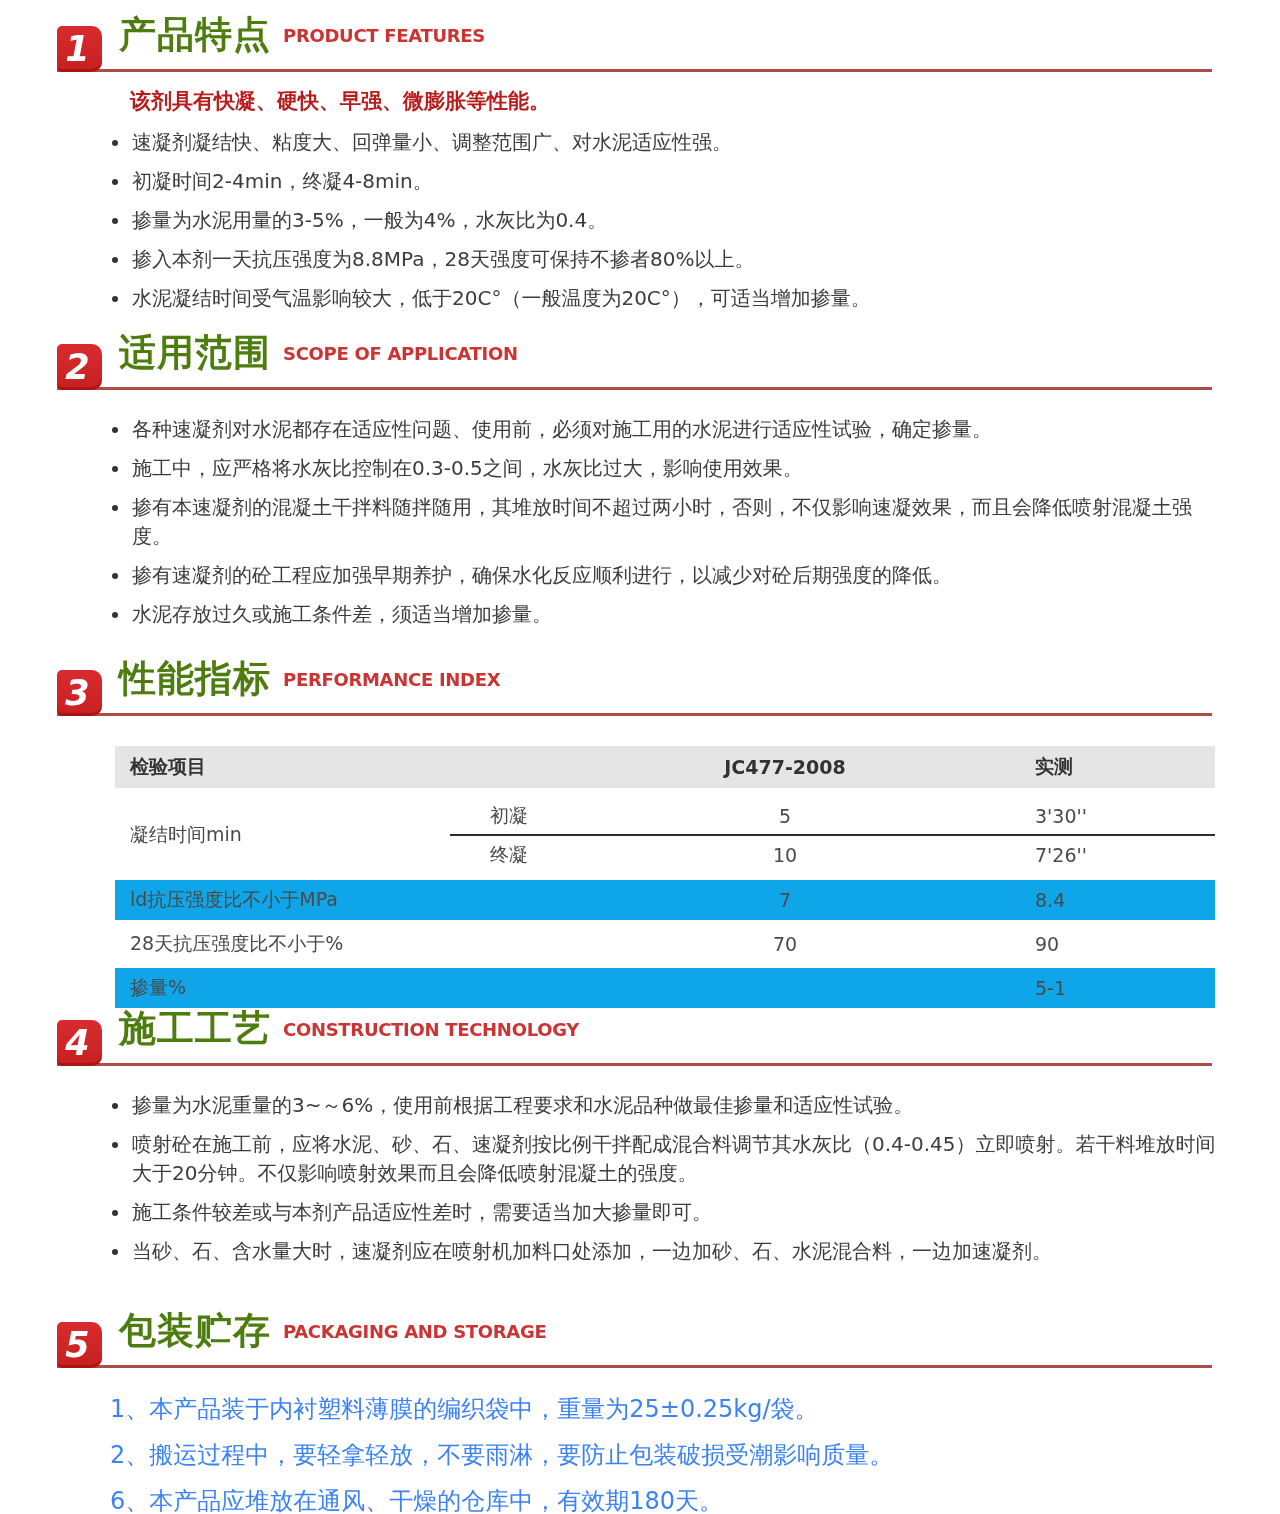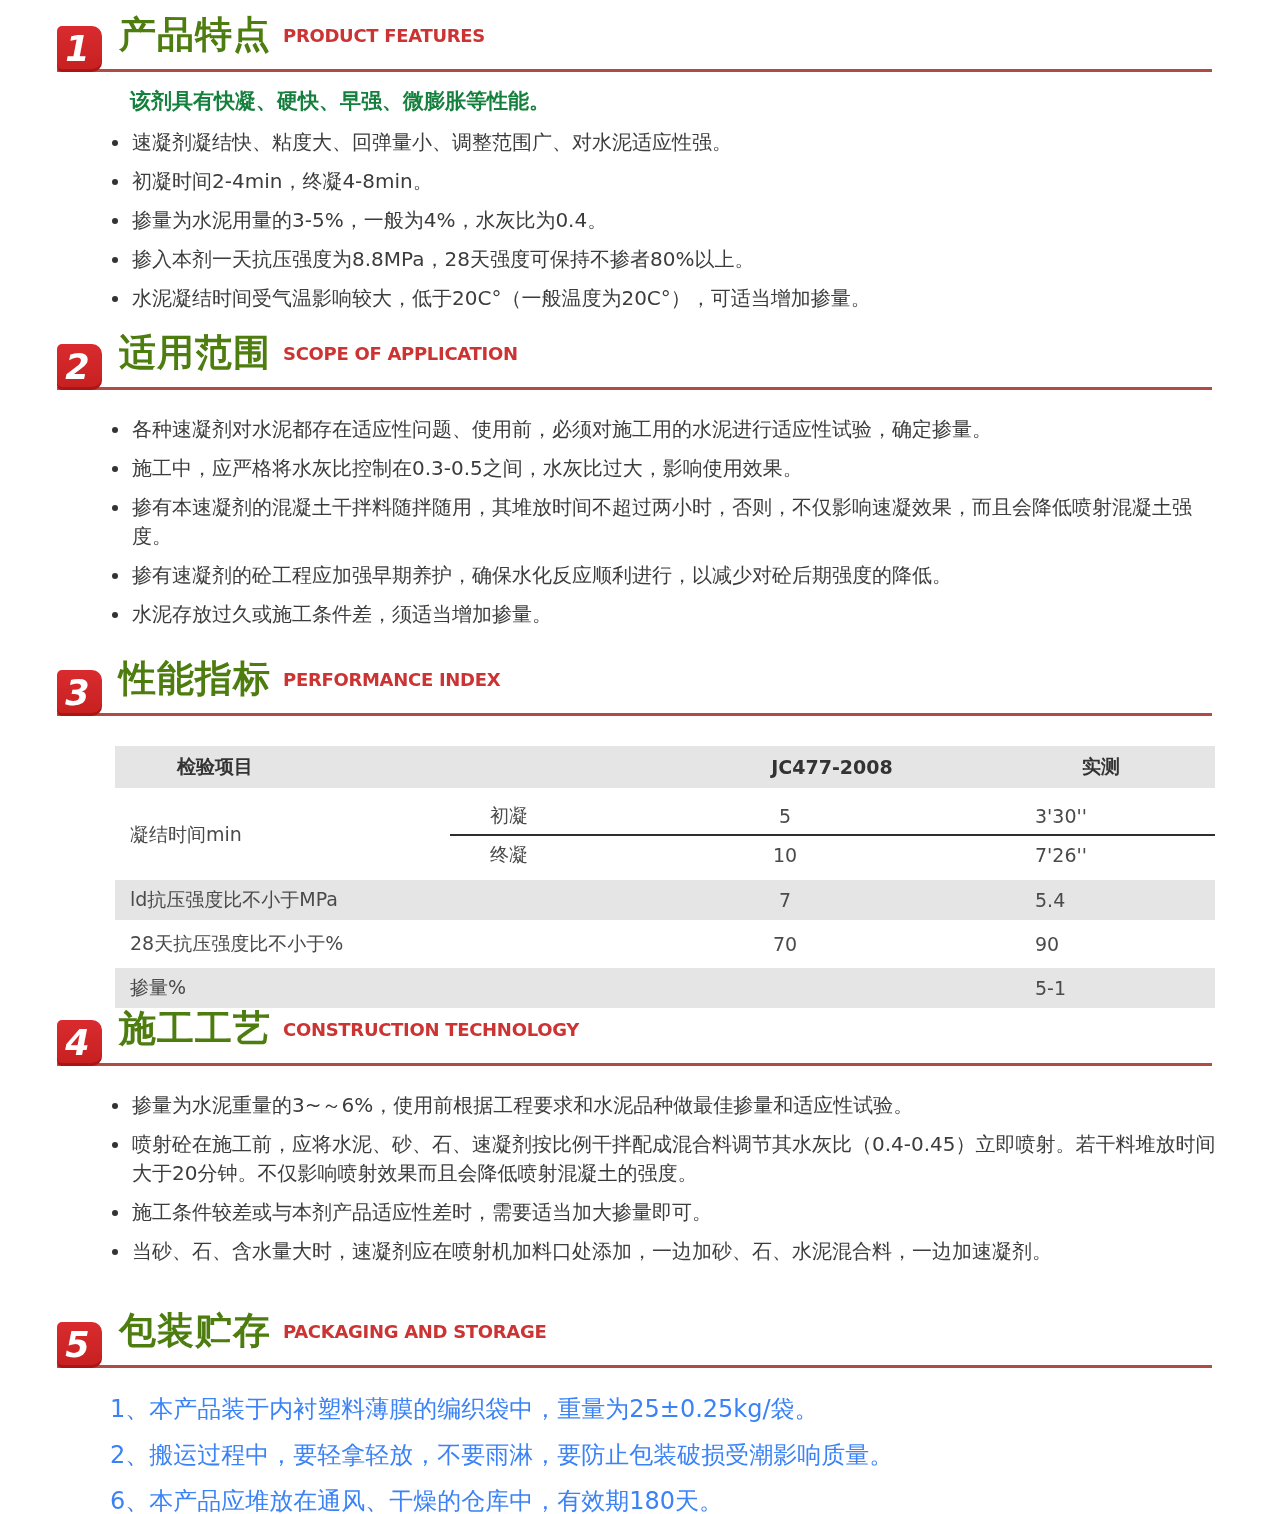--- a/index.html
+++ b/index.html
@@ -38,40 +38,40 @@
     letter-spacing:1px;
   }
   .sec-sub {
     margin-left:12px; padding-bottom:24px;
     font-size:18px; font-weight:700; color:#c33; line-height:1;
     letter-spacing:-0.3px;
   }
 
   .intro {
     margin:15px 68px 0 130px;
-    font-size:21px; font-weight:700; color:#15803d; line-height:1.4;
+    font-size:21px; font-weight:700; color:#b91c1c; line-height:1.4;
   }
   ul.bullets { list-style:none; margin:25px 60px 0 110px; }
   #sec1 ul.bullets { margin-top:12px; }
   ul.bullets li { display:flex; margin-bottom:10px; }
   .dot {
     flex:0 0 auto; width:6px; height:6px; border-radius:50%;
     background:#333; margin:12px 14px 0 2px;
   }
   .btxt { font-size:20px; line-height:1.45; color:#3c3c3c; }
 
   
   .ptable { margin:30px 65px 0 115px; width:1100px; font-size:19px; color:#4a4a4a; }
   .t-row, .t-head {
     display:grid; grid-template-columns:335px 190px 290px 285px;
     align-items:center;
   }
-  .t-head { height:42px; background:#e5e5e5; color:#333; font-weight:700; margin-bottom:8px;padding-left:47px; }
+  .t-head { height:42px; background:#e5e5e5; color:#333; font-weight:700; margin-bottom:8px; }
   .t-simple { height:40px; margin-bottom:4px; }
-  .bg-gray { background:#e5e5e5; }
+  .bg-gray { background:#0ea5e9; }
   .c-item { padding-left:15px; }
   .c-sub  { padding-left:40px; }
   .c-std  { text-align:center; }
   .c-meas { padding-left:105px; }
   .t-double {
     position:relative; display:grid;
     grid-template-columns:335px 190px 290px 285px;
     grid-template-rows:39px 39px; align-items:center; margin-bottom:6px;
   }
   .t-double .c-item { grid-row:1 / 3; grid-column:1; }
@@ -176,21 +176,21 @@
       <div class="c-sub" style="grid-row:2;grid-column:2">终凝</div>
       <div class="c-std" style="grid-row:2;grid-column:3">10</div>
       <div class="c-meas" style="grid-row:2;grid-column:4">7'26''</div>
       <div class="sub-divider"></div>
     </div>
 
     <div class="t-row t-simple bg-gray">
       <div class="c-item">ld抗压强度比不小于MPa</div>
       <div class="c-sub"></div>
       <div class="c-std">7</div>
-      <div class="c-meas">5.4</div>
+      <div class="c-meas">8.4</div>
     </div>
     <div class="t-row t-simple">
       <div class="c-item">28天抗压强度比不小于%</div>
       <div class="c-sub"></div>
       <div class="c-std">70</div>
       <div class="c-meas">90</div>
     </div>
     <div class="t-row t-simple bg-gray">
       <div class="c-item">掺量%</div>
       <div class="c-sub"></div>

